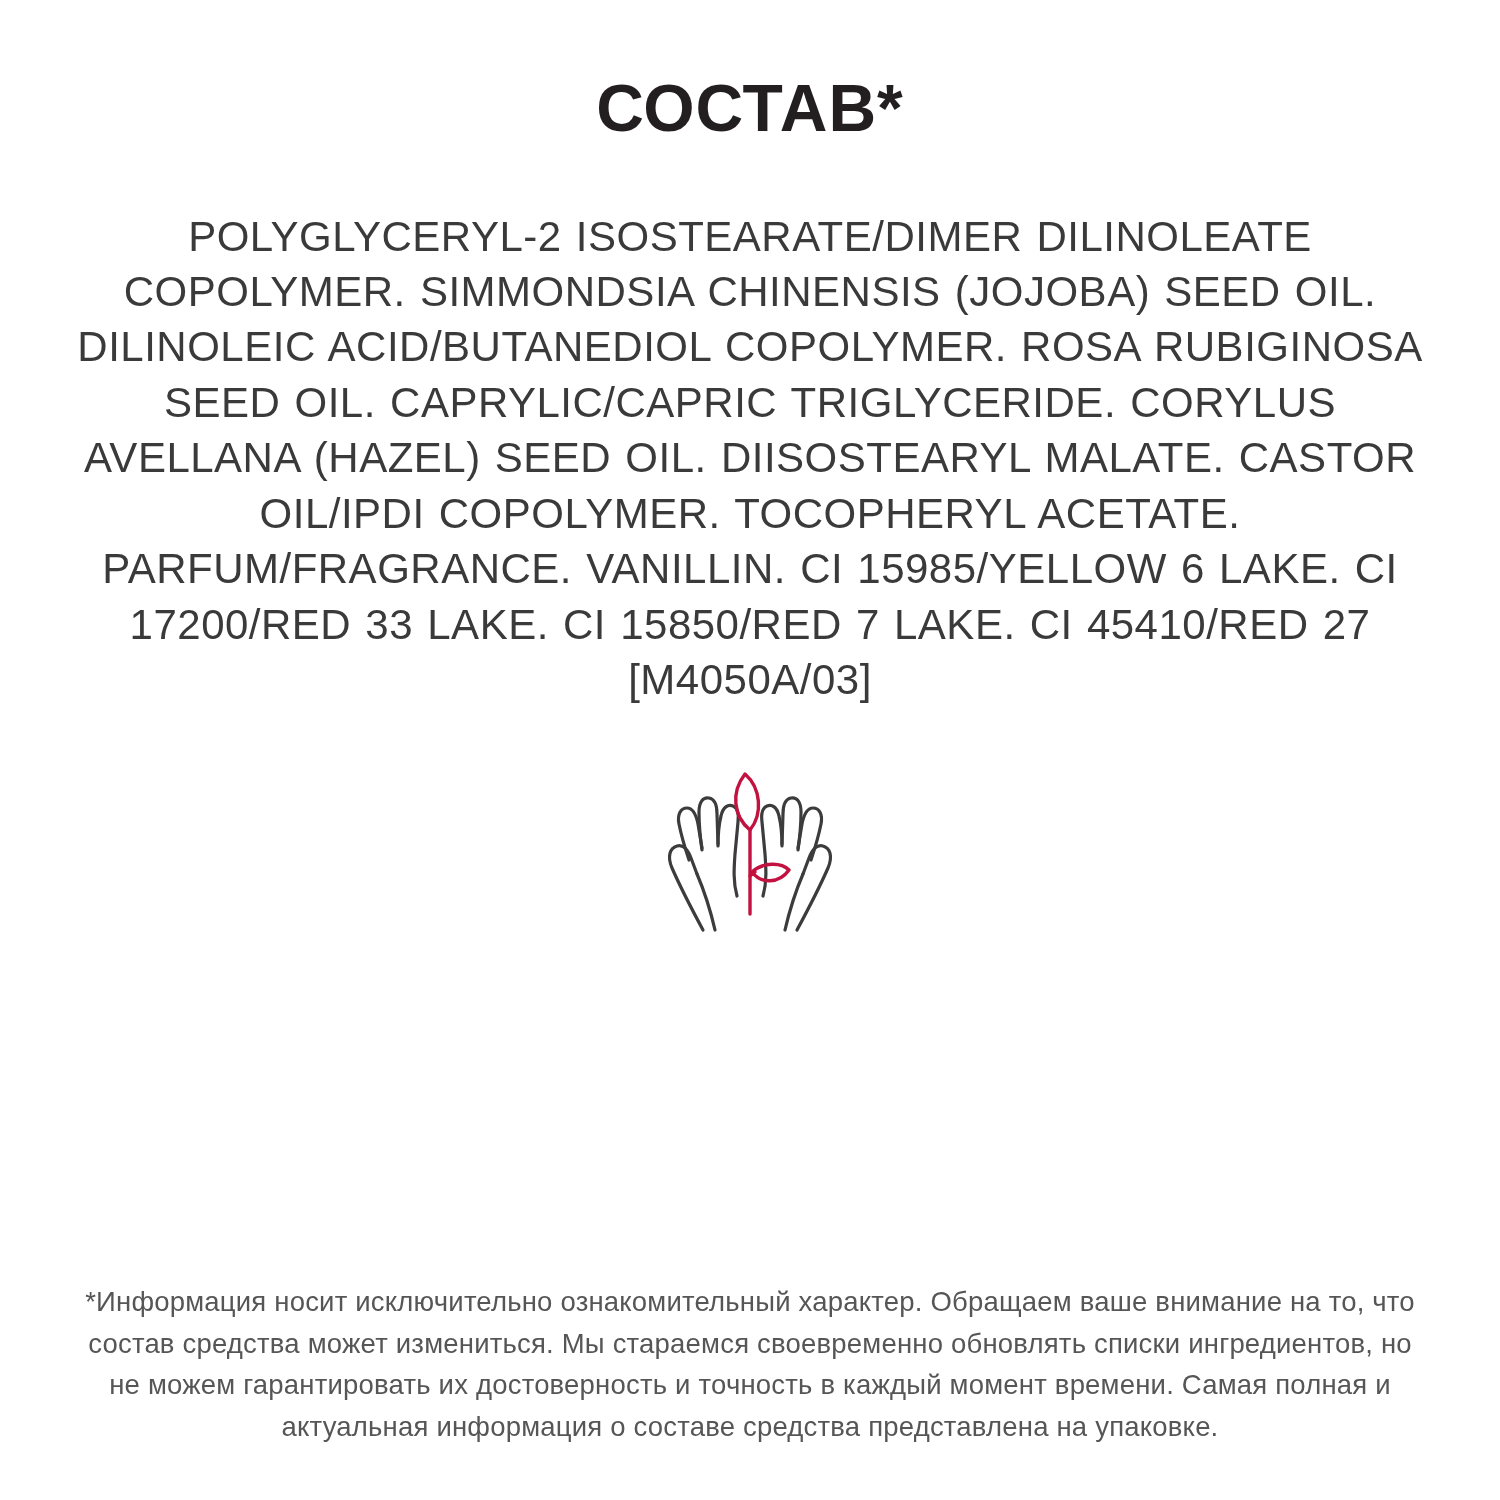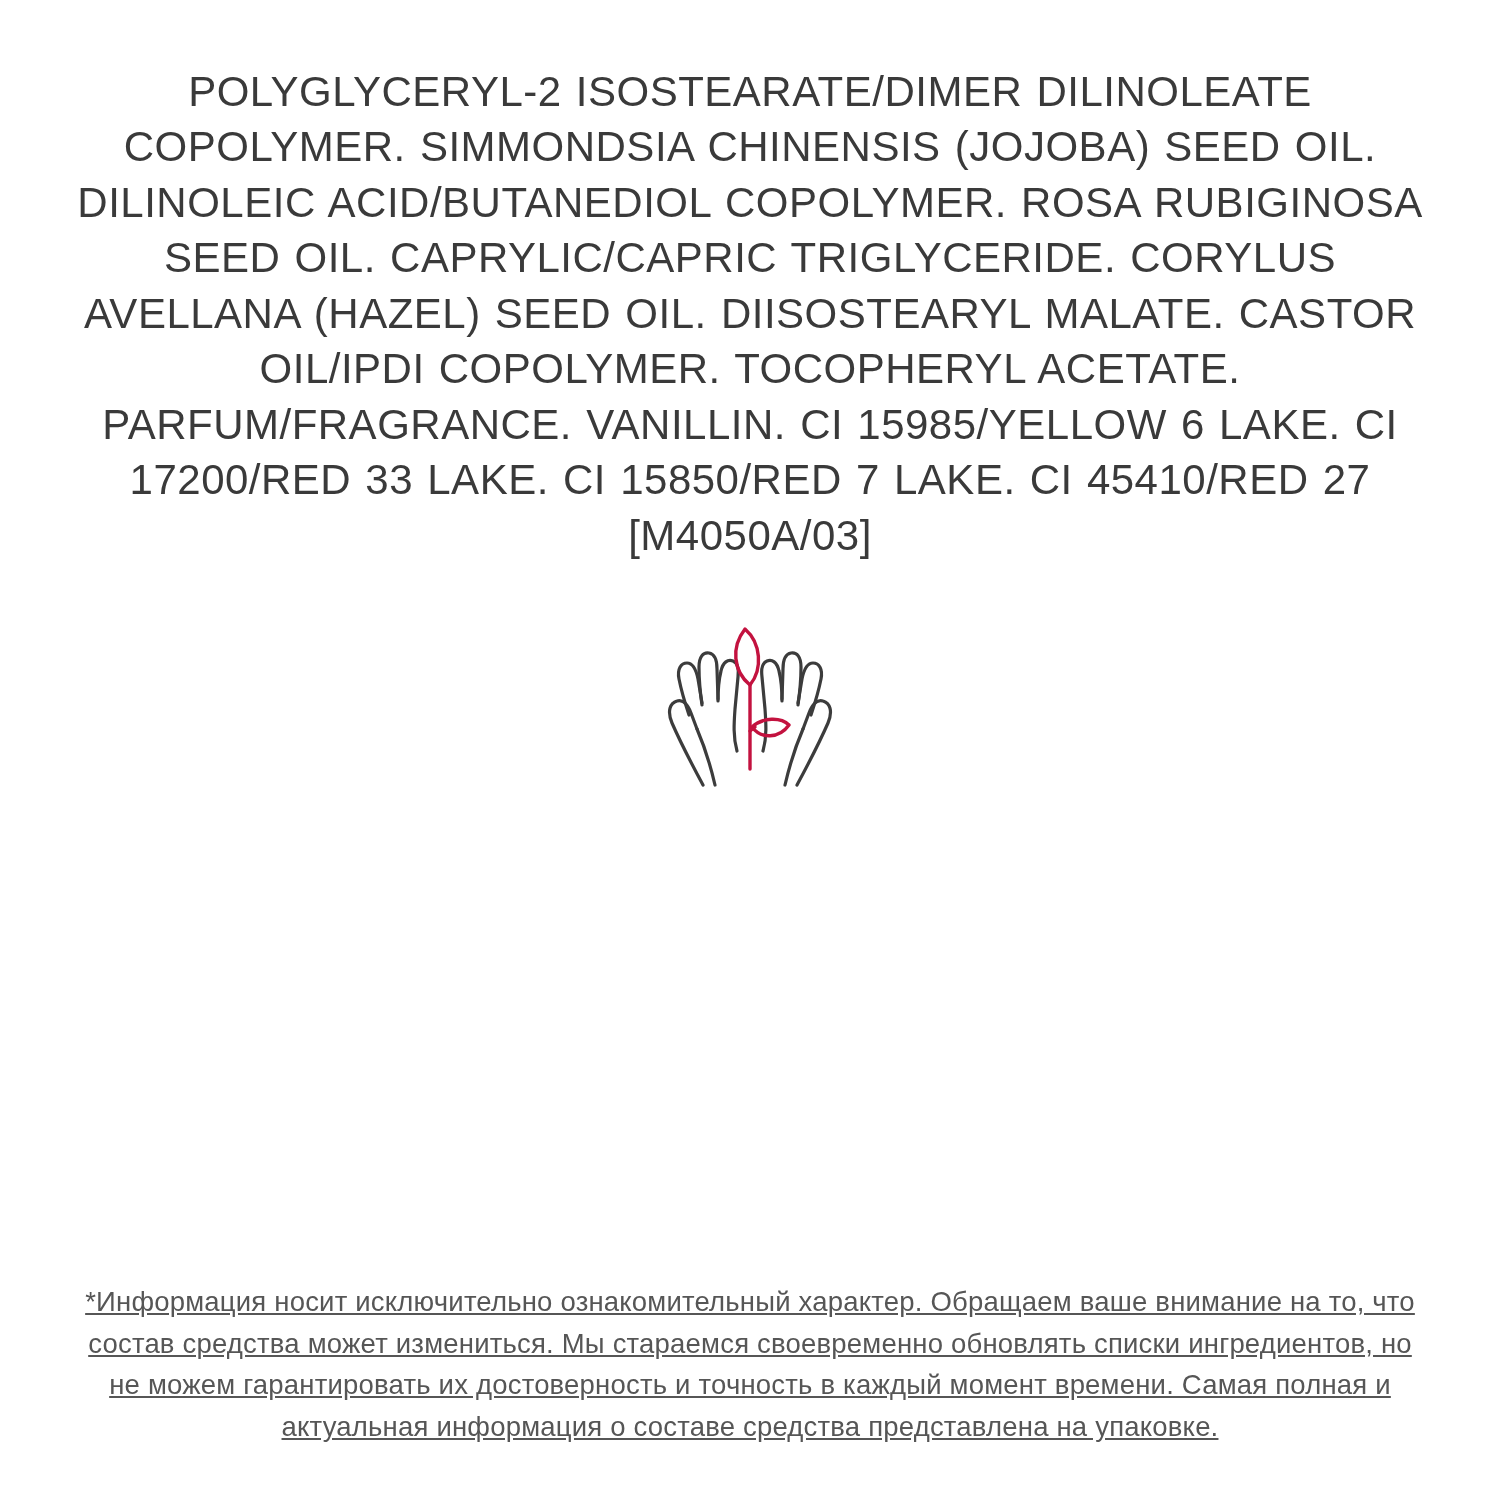--- a/index.html
+++ b/index.html
@@ -54,28 +54,28 @@
     position: absolute;
     left: 50%;
     transform: translateX(-50%);
     bottom: 52px;
     width: 1330px;
     text-align: center;
     font-size: 27.5px;
     line-height: 1.52;
     color: #565656;
     letter-spacing: 0.2px;
-    text-decoration: underline;
   }
 </style>
 </head>
 <body>
 
 <div class="page">
 
+  <div class="title">СОСТАВ*</div>
 
   <div class="ingredients">POLYGLYCERYL-2 ISOSTEARATE/DIMER DILINOLEATE COPOLYMER. SIMMONDSIA CHINENSIS (JOJOBA) SEED OIL. DILINOLEIC ACID/BUTANEDIOL COPOLYMER. ROSA RUBIGINOSA SEED OIL. CAPRYLIC/CAPRIC TRIGLYCERIDE. CORYLUS AVELLANA (HAZEL) SEED OIL. DIISOSTEARYL MALATE. CASTOR OIL/IPDI COPOLYMER. TOCOPHERYL ACETATE. PARFUM/FRAGRANCE. VANILLIN. CI 15985/YELLOW 6 LAKE. CI 17200/RED 33 LAKE. CI 15850/RED 7 LAKE. CI 45410/RED 27 [M4050A/03]</div>
 
   <div class="logo-wrap">
     <svg width="210" height="170" viewBox="0 0 210 170">
       <g fill="none" stroke="#3c3c3c" stroke-width="3.2" stroke-linecap="round" stroke-linejoin="round">
 
         <path d="M58 166 C44 140 34 120 27 104 C22 92 25 84 32 82 C38 80 43 86 46 94 L52 110"></path>
         <path d="M44 96 C40 84 36 70 34 60 C32 50 36 44 42 44 C48 44 51 50 53 60 L57 84"></path>
         <path d="M57 86 C55 72 54 58 54 48 C54 38 58 33 64 34 C70 35 72 41 72 50 L73 80"></path>

